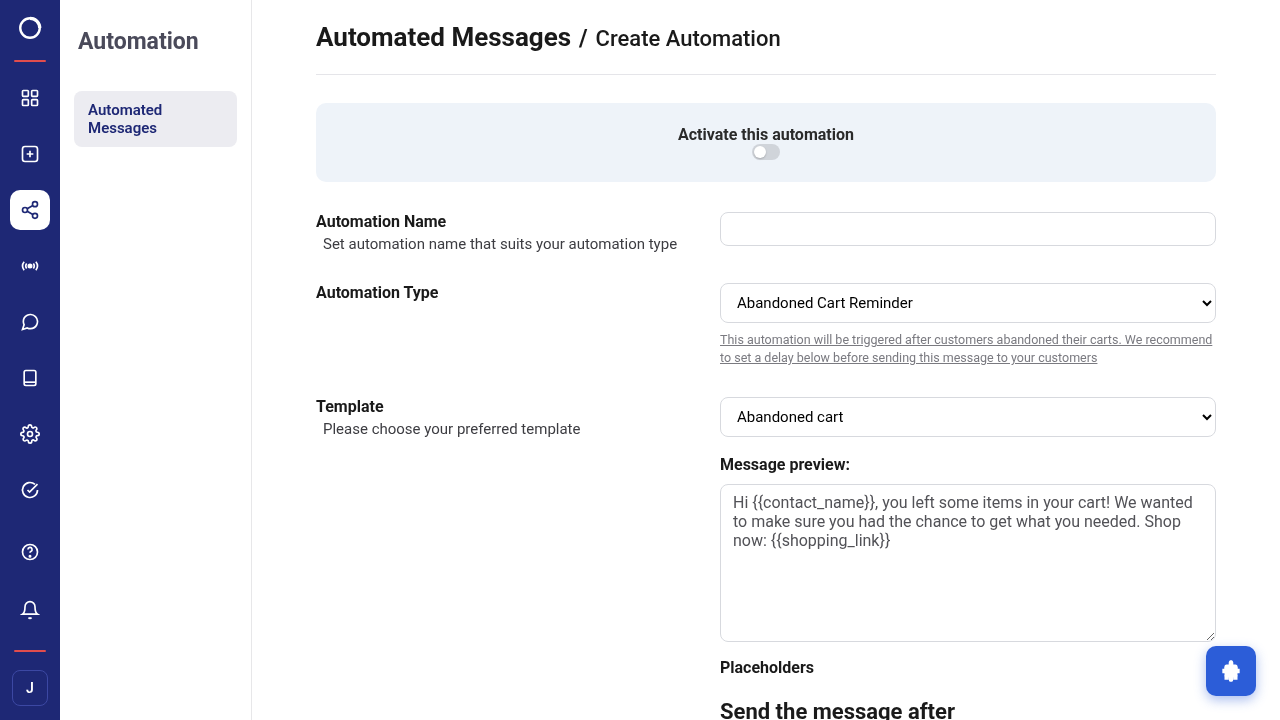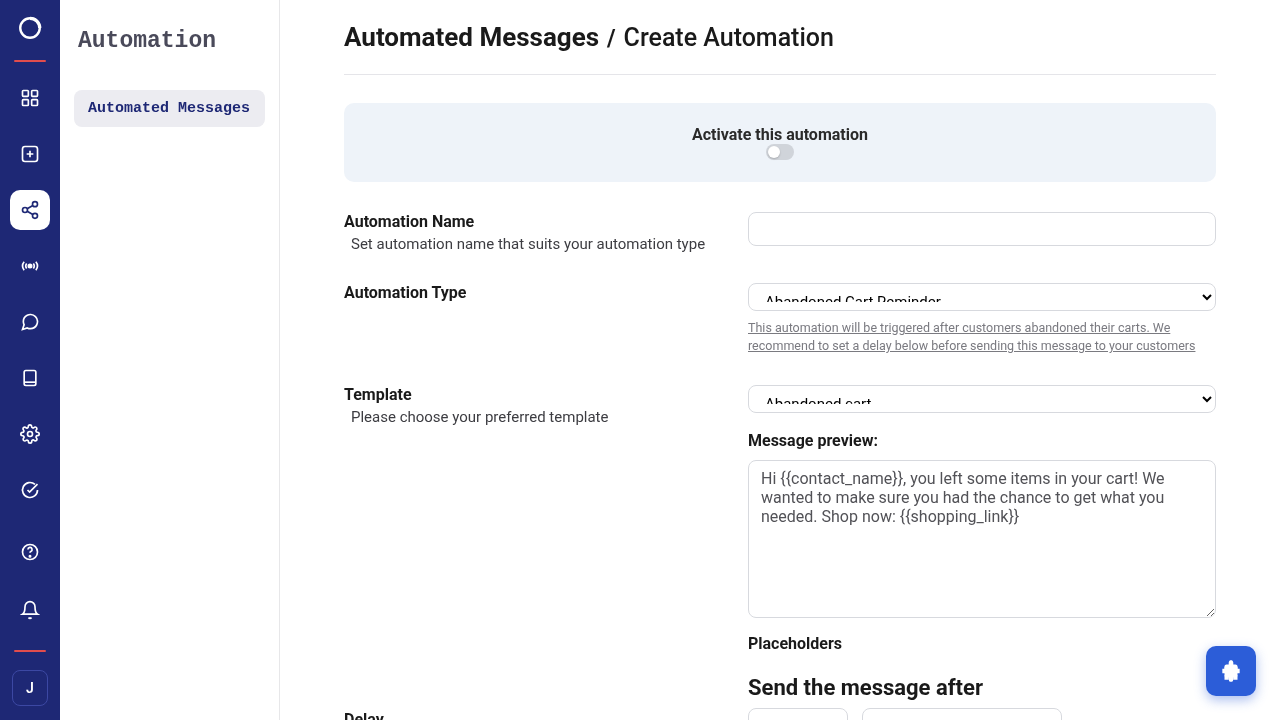--- a/index.html
+++ b/index.html
@@ -12,46 +12,46 @@
   .rail-bottom { margin-top: auto; display: flex; flex-direction: column; align-items: center; gap: 18px; }
   .rail-logo { width: 28px; height: 28px; display:flex; align-items:center; justify-content:center; }
   .rail-logo svg { width:26px; height:26px; }
   .rail-divider { width: 32px; height: 2px; background: #e14d4d; border-radius: 2px; margin-top: 2px; }
   .rail-icon { width: 40px; height: 40px; display: flex; align-items: center; justify-content: center; border-radius: 10px; color: #fff; cursor: pointer; }
   .rail-icon svg { width: 20px; height: 20px; stroke: currentColor; }
   .rail-icon.active { background: #fff; color: #1e2875; }
   .rail-avatar { width: 36px; height: 36px; border-radius: 8px; border: 1px solid #3c48a3; display:flex; align-items:center; justify-content:center; color:#fff; font-size:14px; font-weight:600;}
 
   
-  .sidebar { width: 220px; border-right: 1px solid #e7e7e9; padding: 28px 14px; font-family: Liberation Mono, monospace; }
+  .sidebar { width: 192px; border-right: 1px solid #e7e7e9; padding: 28px 14px; }
   .sidebar-title { font-size: 23px; font-weight: 700; color: #4a4a5a; margin-bottom: 36px; padding-left: 4px;}
   .sidebar-item { padding: 10px 14px; border-radius: 8px; font-size: 15px; font-weight: 600; cursor: pointer; }
   .sidebar-item.active { background: #ececf1; color: #1e2875; }
 
   
   .main { flex: 1; padding: 22px 64px 0 64px; overflow-y: auto; }
   .breadcrumb { border-bottom: 1px solid #e5e5e9; padding-bottom: 22px; margin-bottom: 28px;}
   .breadcrumb h1 { font-size: 26px; font-weight: 700; display:inline; }
   .breadcrumb .slash { font-size: 23px; font-weight: 700; margin: 0 4px; }
-  .breadcrumb .sub { font-size: 25px; font-weight: 500; }
+  .breadcrumb .sub { font-size: 22px; font-weight: 500; }
 
   .activate-card { background: #eef3f9; border-radius: 10px; padding: 22px 24px; display:flex; align-items:center; justify-content:space-between; margin-bottom: 30px; flex-direction: column;}
   .activate-card .label { font-size: 16px; font-weight: 700; color: #2a2a2a; }
   .toggle { width: 28px; height: 16px; background: #d0d4da; border-radius: 999px; position: relative; cursor: pointer; }
   .toggle::after { content: ""; position: absolute; width: 12px; height: 12px; background: #fff; border-radius: 50%; top: 2px; left: 2px; box-shadow: 0 1px 2px rgba(0,0,0,.2);}
 
   .form { display: flex; flex-direction: column; gap: 30px; padding-bottom: 40px;}
   .row { display: flex; gap: 24px; }
   .row .left { flex: 0 0 380px; }
   .row .right { flex: 1; display:flex; flex-direction:column; }
   .field-label { font-size: 16px; font-weight: 700; margin-bottom: 4px; }
   .field-desc { font-size: 15px; color: #3d3d42; margin-left: 7px; }
   .input, .select, .textarea { width: 100%; border: 1px solid #d7d9de; border-radius: 8px; padding: 8px 12px; font-size: 15px; font-family: inherit; background:#fff; }
   .input { height: 34px; }
-  .select { height: 28px; appearance: auto; }
+  .select { height: 40px; appearance: auto; }
   .helper-text { font-size: 12.5px; color: #7a7a80; line-height: 1.45; margin-top: 8px; text-decoration: underline; }
   .preview-label { font-size: 16px; font-weight: 700; margin-top: 18px; margin-bottom: 10px; }
   .textarea { height: 158px; font-size: 16px; color: #525257; resize: both; }
   .placeholders-label { font-size: 16px; font-weight: 700; margin-top: 16px; }
   .send-after-label { font-size: 22px; font-weight: 700; margin-top: 22px; margin-bottom:8px; }
   .delay-inputs { display:flex; gap: 14px; }
   .num-input { width: 100px; height: 36px; }
   .unit-select { width: 200px; height: 36px; }
 
   

